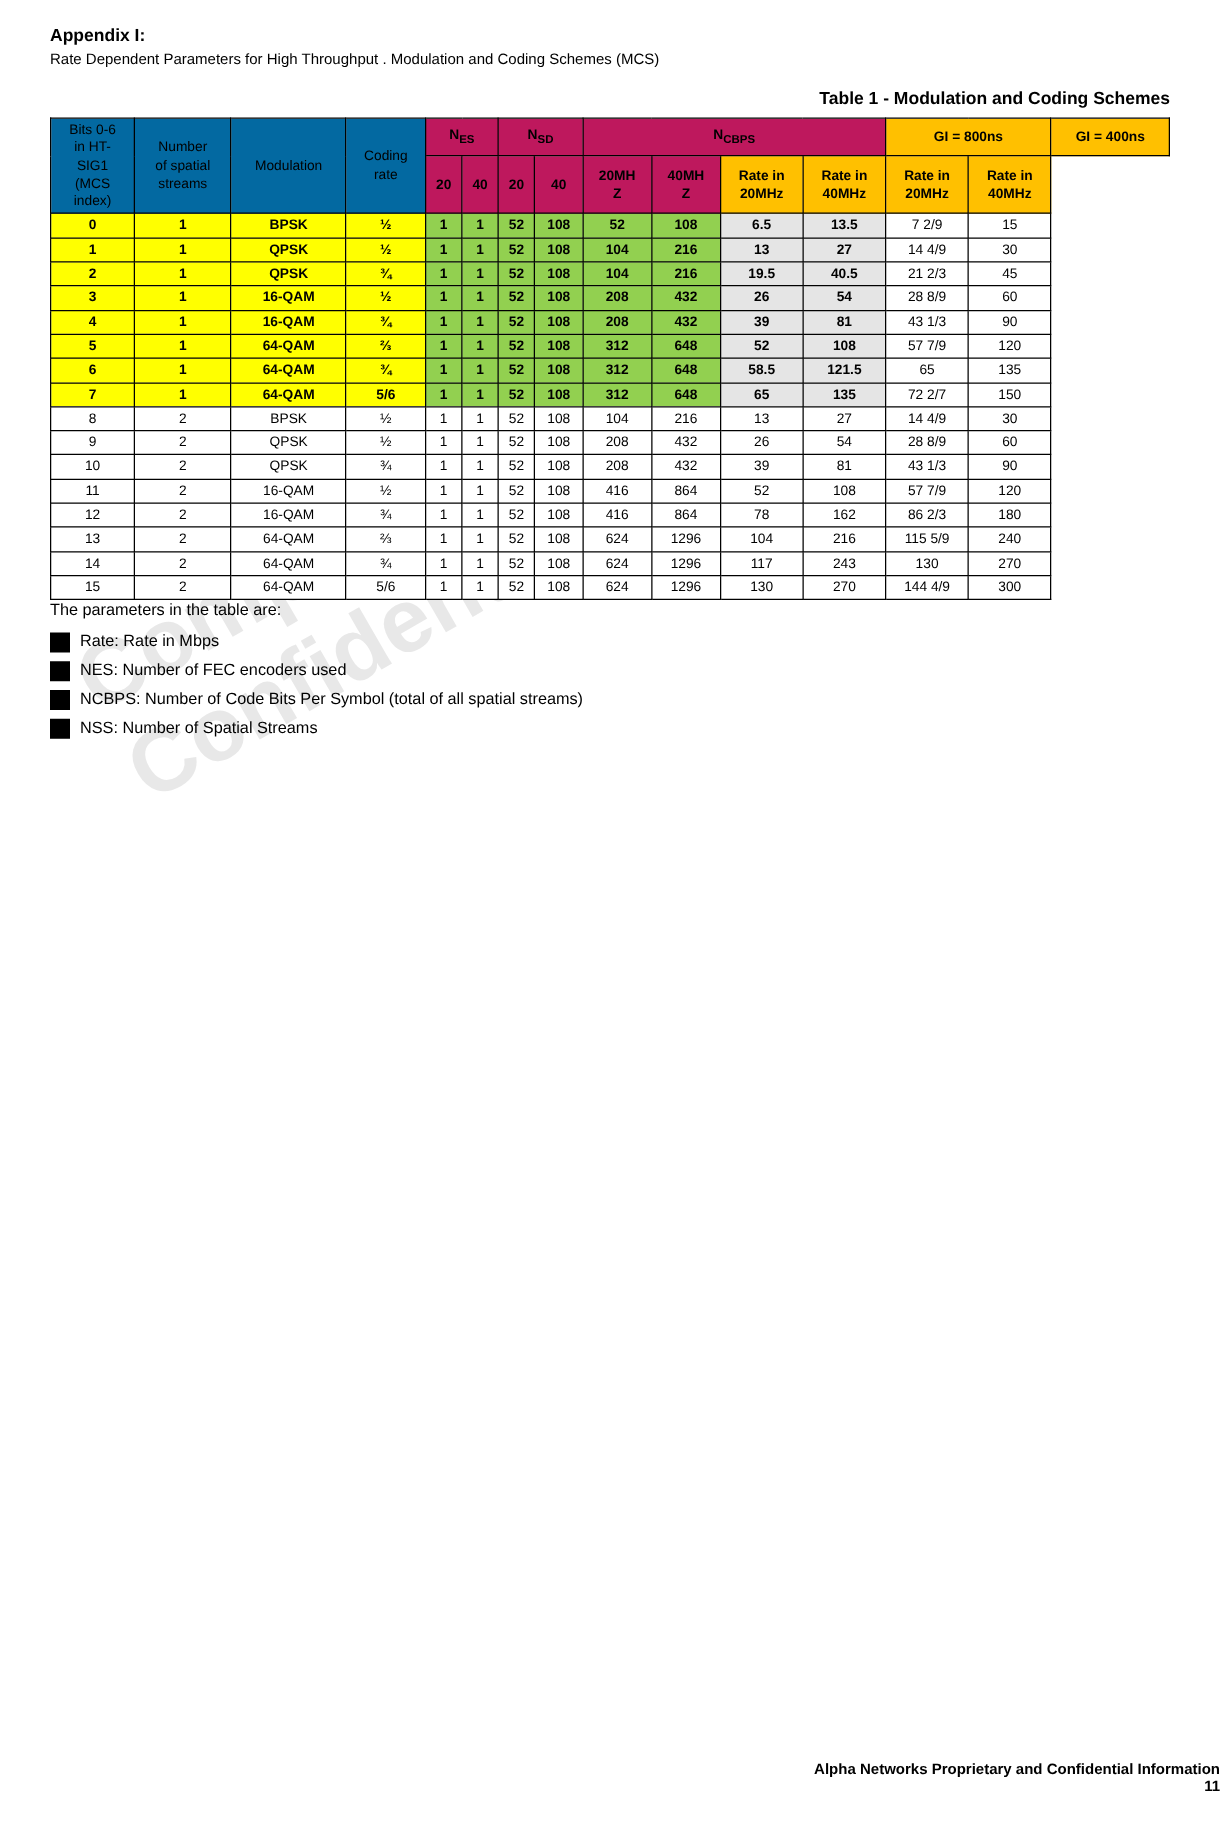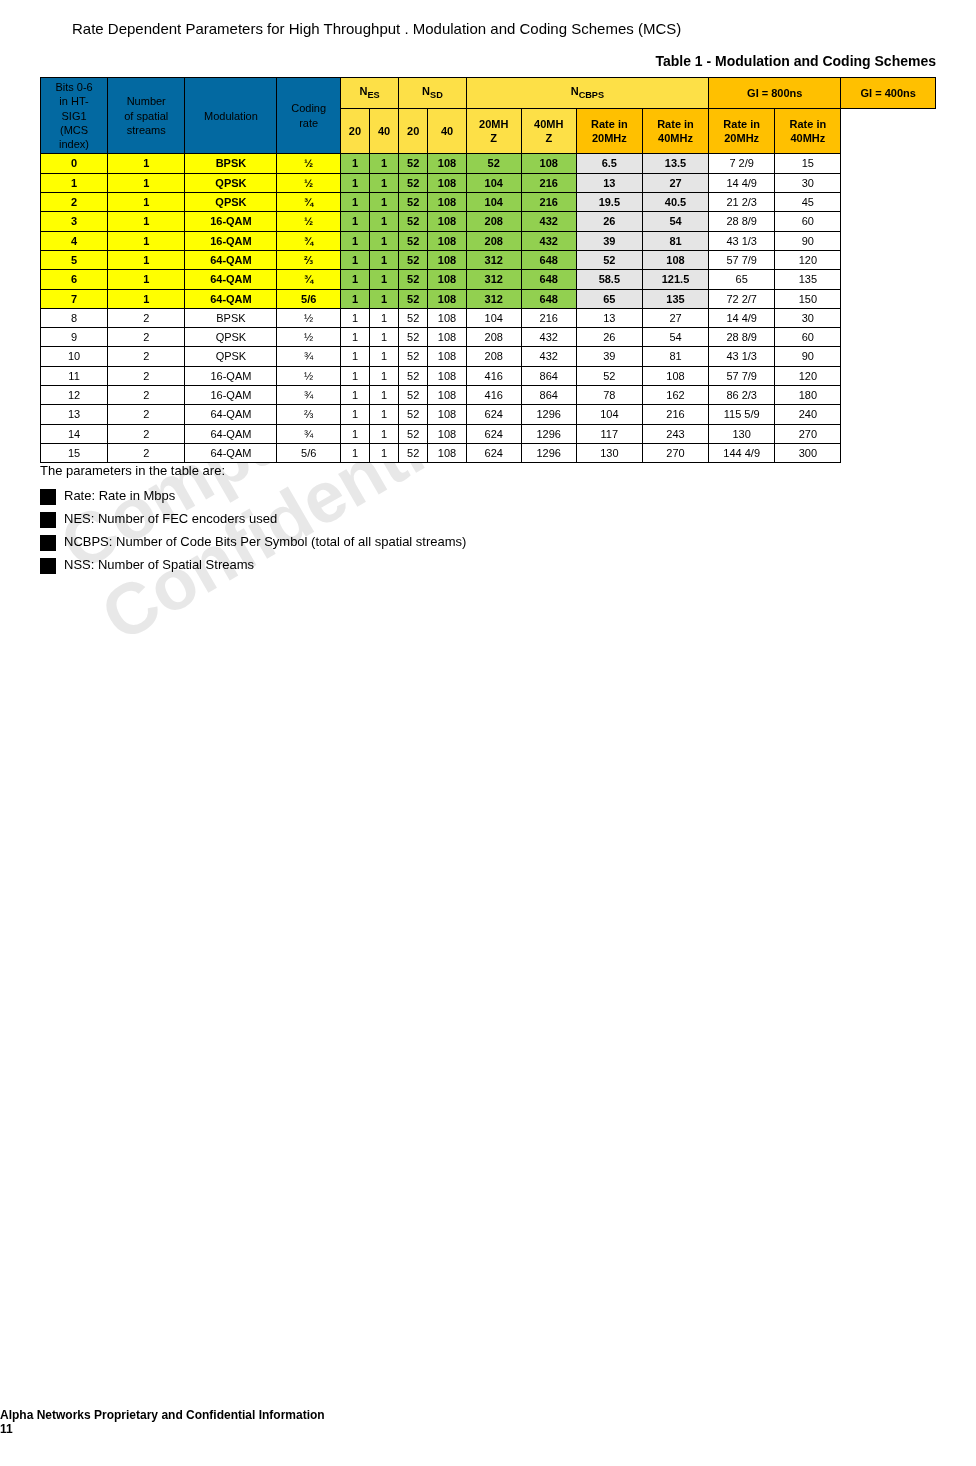--- a/index.html
+++ b/index.html
@@ -12,23 +12,22 @@
       min-height: 1466px;
       padding: 20px 40px;
       position: relative;
     }
     .appendix-title {
       font-weight: bold;
       font-size: 14px;
       margin-bottom: 4px;
     }
     .appendix-subtitle {
-      font-size: 15px;
+      font-size: 12px;
       margin-bottom: 16px;
-      margin-left: 32px;
     }
     .table-title {
       text-align: right;
       font-weight: bold;
       font-size: 14px;
       margin-bottom: 8px;
     }
     table {
       border-collapse: collapse;
       width: 100%;
@@ -39,21 +38,21 @@
       text-align: center;
       padding: 2px 3px;
       vertical-align: middle;
       line-height: 1.3;
     }
     .header-yellow {
       background-color: #0369a1;
       font-weight: normal;
     }
     .header-green {
-      background-color: #fde047;
+      background-color: #be185d;
       font-weight: bold;
       text-align: center;
     }
     .header-orange {
       background-color: #ffc000;
       font-weight: bold;
     }
     .cell-yellow {
       background-color: #ffff00;
       font-weight: bold;
@@ -99,32 +98,33 @@
       font-weight: bold;
       white-space: nowrap;
       pointer-events: none;
       z-index: 0;
     }
     .footer {
       position: absolute;
       bottom: 30px;
       left: 0;
       right: 0;
-      text-align: left;
+      text-align: right;
       font-size: 12px;
       font-weight: bold;
     }
     .footer-page {
       font-size: 12px;
     }
   </style>
 </head>
 <body>
 
 <div style="position:relative; z-index:1;">
+  <div class="appendix-title">Appendix I:</div>
   <div class="appendix-subtitle">Rate Dependent Parameters for High Throughput . Modulation and Coding Schemes (MCS)</div>
 
   <div class="table-title">Table 1 - Modulation and Coding Schemes</div>
 
   <table>
     <thead>
       <tr>
         <th rowspan="4" class="header-yellow">Bits 0-6<br>in HT-<br>SIG1<br>(MCS<br>index)</th>
         <th rowspan="4" class="header-yellow">Number<br>of spatial<br>streams</th>
         <th rowspan="4" class="header-yellow">Modulation</th>

